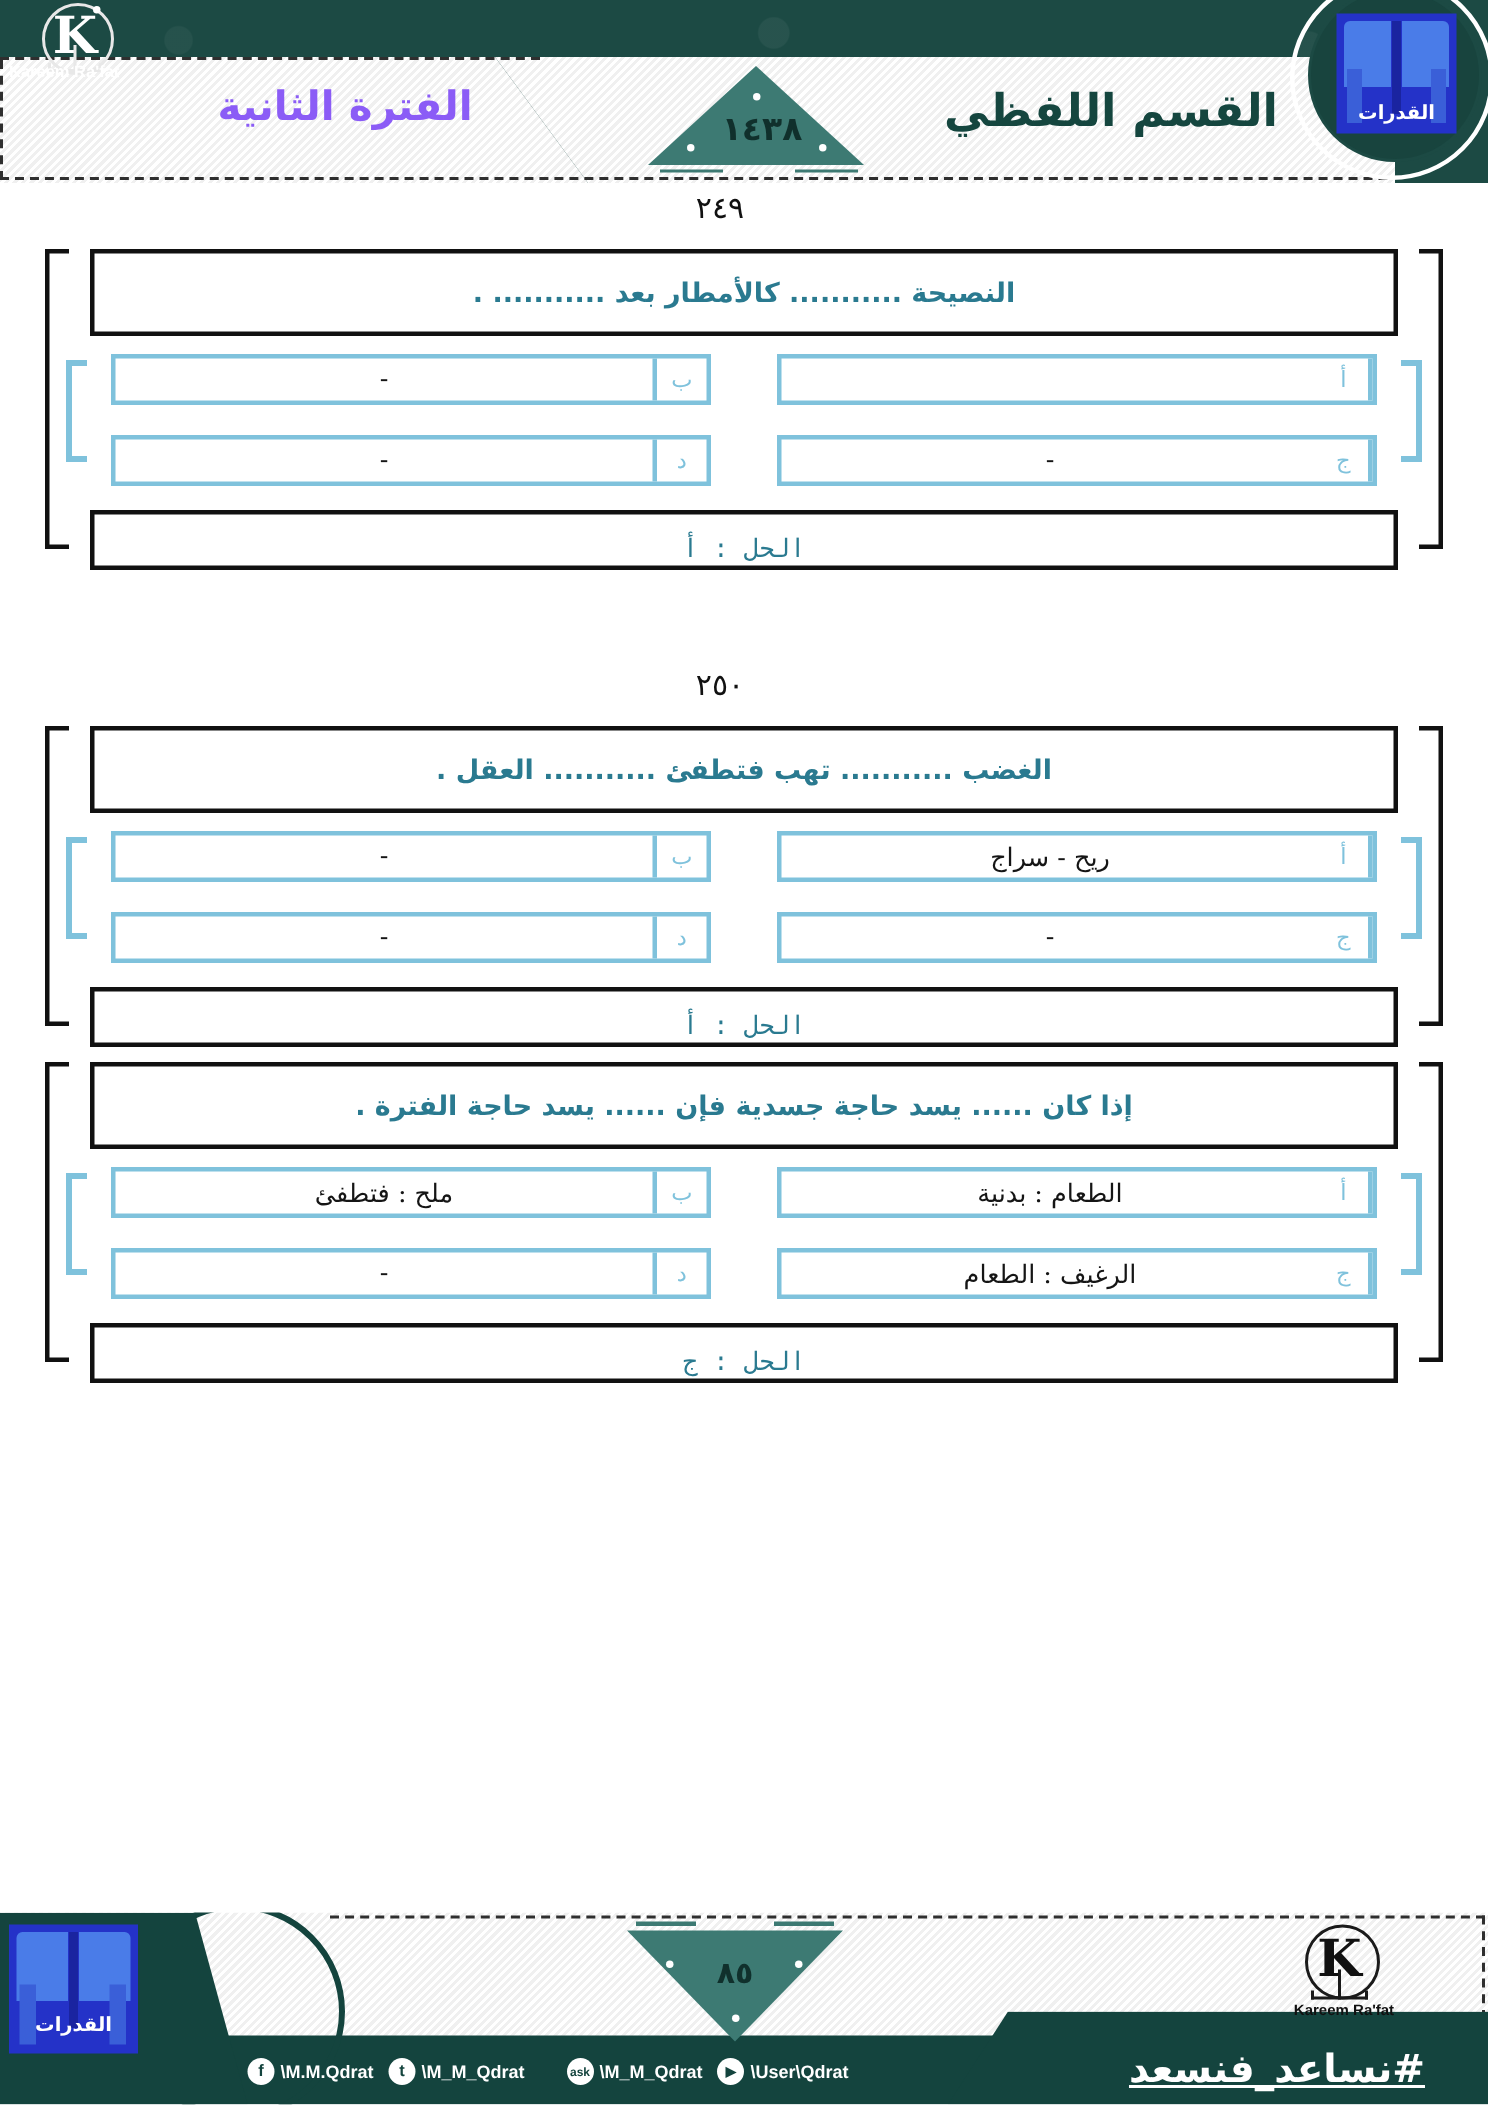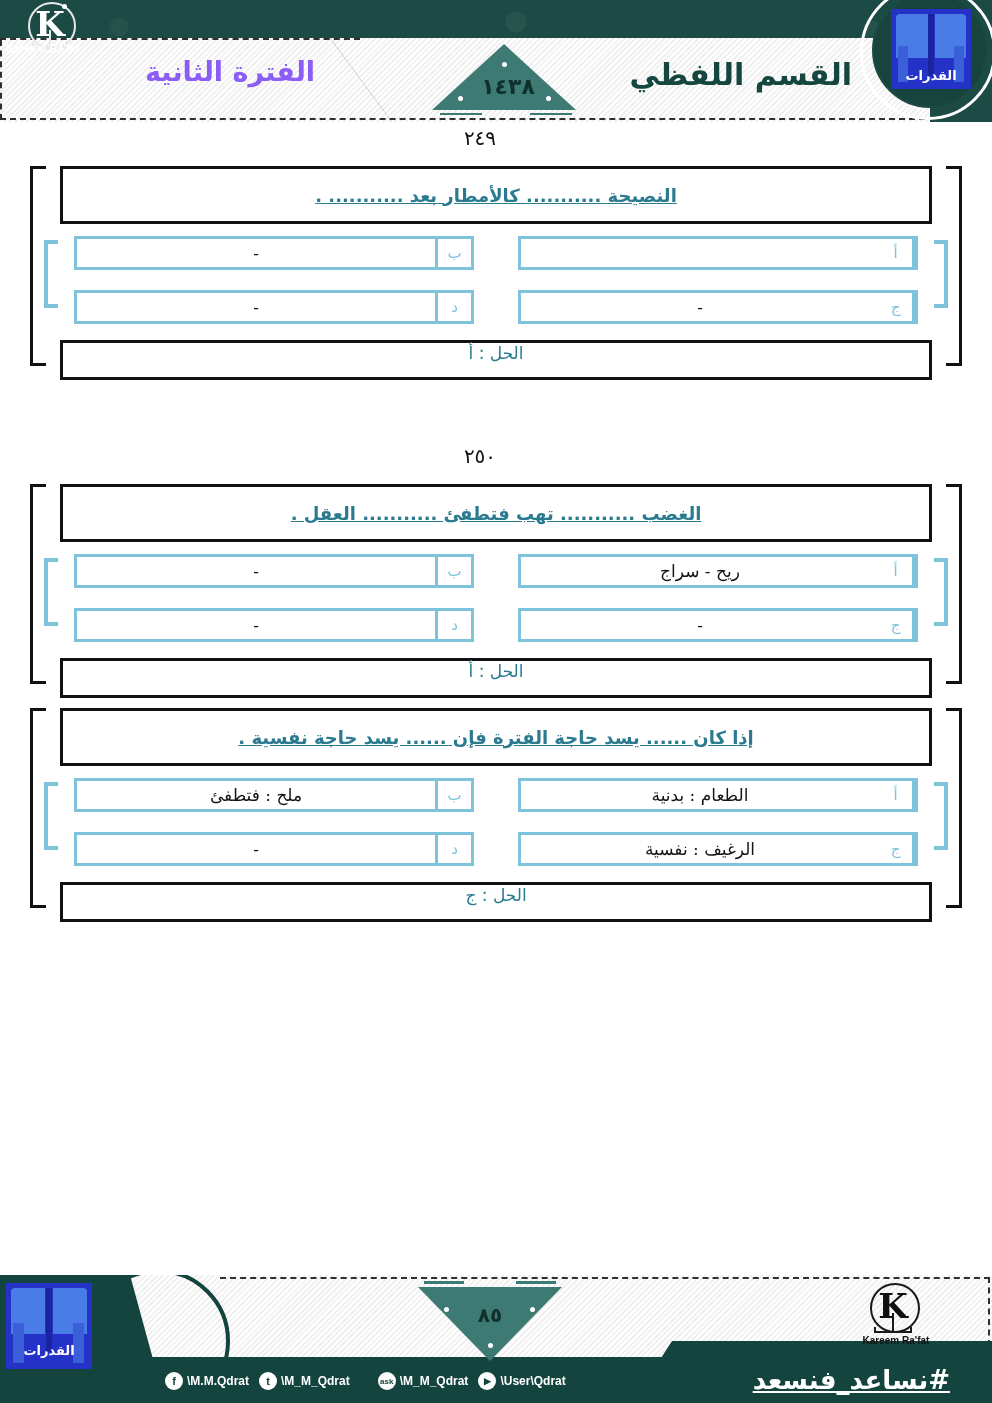--- a/index.html
+++ b/index.html
@@ -133,21 +133,21 @@
   .brk-black{position:absolute;width:16px;}
   .brk-black::before{content:"";position:absolute;left:0;top:0;width:3px;height:100%;background:#111;}
   .brk-black .tip-t{position:absolute;top:0;width:16px;height:3px;background:#111;}
   .brk-black .tip-b{position:absolute;bottom:0;width:16px;height:3px;background:#111;}
 
   .qtext-box{
     position:relative;margin:0 30px;border:3px solid #111;background:#fff;
     height:52px;display:flex;align-items:center;justify-content:center;
   }
   .qtext{
-    font-size:18px;font-weight:700;color:#2a7a90;text-decoration:underline;
+    font-size:18px;font-weight:700;color:#2a7a90;
     text-align:right;padding:0 10px;
   }
 
   .opt-row{display:flex;justify-content:space-between;margin:0 44px;}
   .opt{
     display:flex;width:400px;height:34px;border:3px solid #7fc2dc;background:#fff;
     box-sizing:border-box;
   }
   .opt .lbl{
     width:36px;display:flex;align-items:center;justify-content:center;
@@ -162,21 +162,21 @@
   }
 
   
   .brk-blue{position:absolute;width:14px;}
   .brk-blue::before{content:"";position:absolute;left:0;top:0;width:4px;height:100%;background:#7fc2dc;}
   .brk-blue .tip-t{position:absolute;top:0;width:14px;height:4px;background:#7fc2dc;}
   .brk-blue .tip-b{position:absolute;bottom:0;width:14px;height:4px;background:#7fc2dc;}
 
   .ans-box{
     position:relative;margin:0 30px;border:3px solid #111;background:#fff;
-    height:34px;display:flex;align-items:flex-start;justify-content:center;
+    height:34px;display:flex;align-items:flex-end;justify-content:center;font-family:Liberation Mono, monospace;
   }
   .ans-text{font-size:17px;color:#2a7a90;}
 
   
   .footer{position:absolute;left:0;bottom:0;width:992px;height:128px;overflow:hidden;}
   .ft-white{
     position:absolute;left:0;top:0;width:992px;height:92px;
     background:repeating-linear-gradient(-45deg,#ffffff 0 2px,#f0f0f0 2px 4px);
   }
   .ft-dash-top{position:absolute;left:220px;top:2px;width:770px;height:0;border-top:2px dashed #2f2f2f;}
@@ -405,21 +405,21 @@
     <div class="brk-black" style="left:0;top:0;height:200px;">
       <div class="tip-t"></div>
       <div class="tip-b"></div>
     </div>
     <div class="brk-black" style="right:0;top:0;height:200px;transform:scaleX(-1);">
       <div class="tip-t"></div>
       <div class="tip-b"></div>
     </div>
 
     <div class="qtext-box">
-      <div class="qtext">إذا كان ...... يسد حاجة الفترة فإن ...... يسد حاجة نفسية .</div>
+      <div class="qtext">إذا كان ...... يسد حاجة جسدية فإن ...... يسد حاجة الفترة .</div>
     </div>
 
     <div style="position:relative;margin-top:12px;">
       <div class="brk-blue" style="position:absolute;left:14px;top:4px;height:68px;">
         <div class="tip-t"></div>
         <div class="tip-b"></div>
       </div>
       <div class="brk-blue" style="position:absolute;right:14px;top:4px;height:68px;transform:scaleX(-1);">
         <div class="tip-t"></div>
         <div class="tip-b"></div>
@@ -431,21 +431,21 @@
           <div class="val">الطعام : بدنية</div>
         </div>
         <div class="opt left">
           <div class="lbl">ب</div>
           <div class="val">ملح : فتطفئ</div>
         </div>
       </div>
       <div class="opt-row" style="margin-top:20px;">
         <div class="opt">
           <div class="lbl">ج</div>
-          <div class="val">الرغيف : نفسية</div>
+          <div class="val">الرغيف : الطعام</div>
         </div>
         <div class="opt left">
           <div class="lbl">د</div>
           <div class="val">-</div>
         </div>
       </div>
     </div>
 
     <div class="ans-box" style="margin-top:16px;">
       <div class="ans-text">الحل : ج</div>

